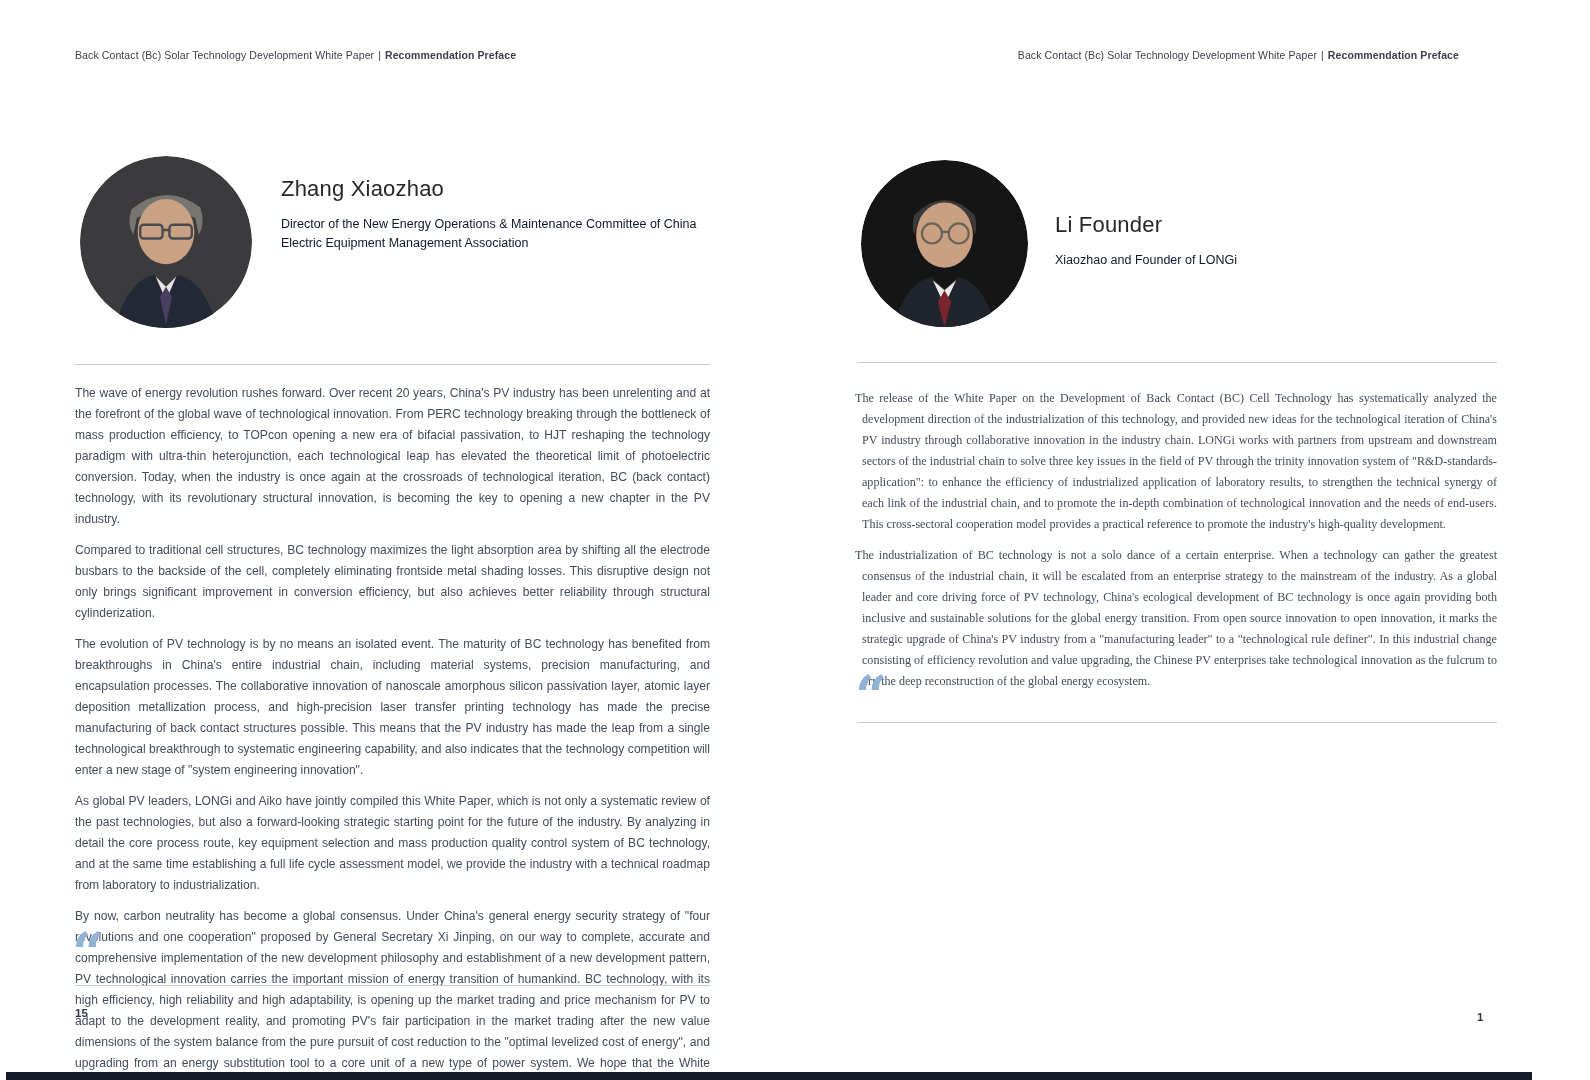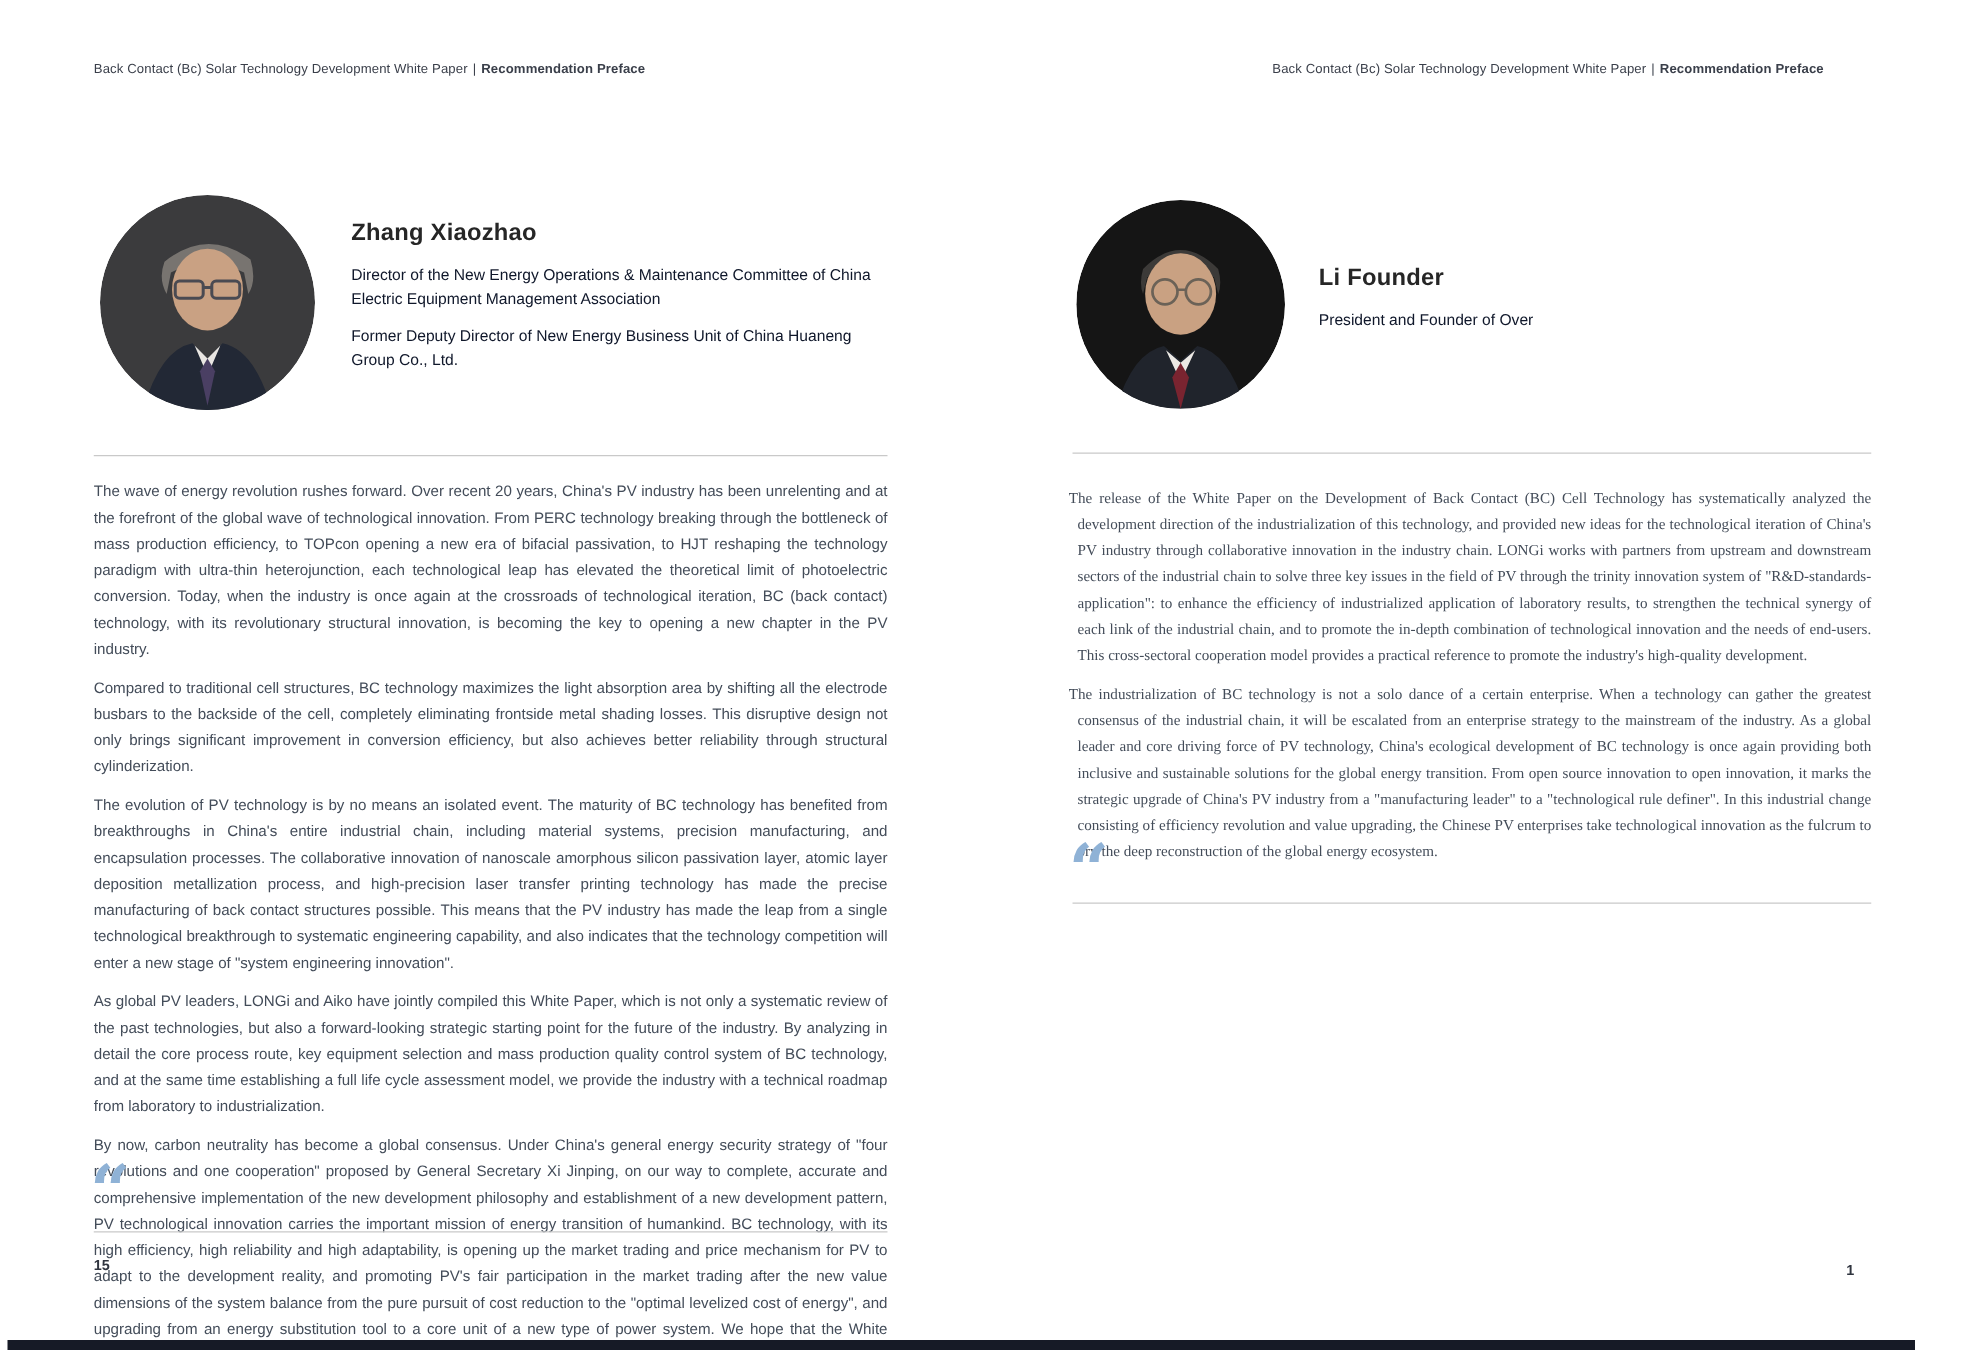--- a/index.html
+++ b/index.html
@@ -14,21 +14,21 @@
   .rh-right{right:93px;}
 
   .portrait{position:absolute;border-radius:50%;overflow:hidden;}
   .portrait svg{display:block;width:100%;height:100%;}
   .portrait-left{left:80px;top:156px;width:172px;height:172px;}
   .portrait-right{left:861px;top:160px;width:167px;height:167px;}
 
   .namecard{position:absolute;width:422px;}
   .nc-left{left:281px;top:176px;}
   .nc-right{left:1055px;top:212px;}
-  .person-name{font-size:19px;font-weight:700;color:#262626;margin:0 0 13px 0;letter-spacing:.2px;}
+  .person-name{font-size:22px;font-weight:400;color:#262626;margin:0 0 13px 0;letter-spacing:.2px;}
   .person-role{font-size:12.5px;line-height:19px;color:#0f172a;margin:0 0 11px 0;}
 
   .rule{position:absolute;height:1px;background:#c9c9c9;}
   .rule-left-top{left:75px;top:364px;width:635px;}
   .rule-right-top{left:858px;top:362px;width:639px;}
   .rule-left-bottom{left:75px;top:985px;width:635px;}
   .rule-right-bottom{left:858px;top:722px;width:639px;}
 
   .body-col{position:absolute;font-size:12.1px;line-height:21px;text-align:justify;color:#434c59;}
   .body-left{left:75px;top:383px;width:635px;}
@@ -70,42 +70,41 @@
       </g>
       <path d="M20 100 q8 -28 23 -31 l7 7 7 -7 q15 3 23 31z" fill="#222835"></path>
       <path d="M44 70 l6 6 6 -6 -6 14z" fill="#e9e6e2"></path>
       <path d="M50 76 l-3.5 6 3.5 16 3.5 -16z" fill="#4a3f63"></path>
     </svg>
   </div>
 
   <div class="namecard nc-left">
     <div class="person-name">Zhang Xiaozhao</div>
     <p class="person-role">Director of the New Energy Operations &amp; Maintenance Committee of China Electric Equipment Management Association</p>
-    <p class="person-role">Former Deputy Director of New Energy Business Unit of China Huaneng Group Co., Ltd.</p>
   </div>
 
   <div class="portrait portrait-right">
     <svg viewBox="0 0 100 100">
       <circle cx="50" cy="50" r="50" fill="#151515"></circle>
       <path d="M32 33 q18 -18 36 0 q2 7 0 12 l-2 -8 q-16 -9 -32 0 l-2 8 q-2 -5 0 -12z" fill="#3c3a38"></path>
       <ellipse cx="50" cy="45" rx="17" ry="19.5" fill="#c9a182"></ellipse>
       <g stroke="#6b6257" stroke-width="1.3" fill="none">
         <circle cx="42.5" cy="44" r="6"></circle>
         <circle cx="58.5" cy="44" r="6"></circle>
         <line x1="48.5" y1="43" x2="52.5" y2="43"></line>
       </g>
       <path d="M19 100 q8 -27 23 -30 l8 7 8 -7 q15 3 23 30z" fill="#20242c"></path>
       <path d="M43 72 l7 6 7 -6 -7 15z" fill="#ece9e4"></path>
       <path d="M50 78 l-4 7 4 15 4 -15z" fill="#7a2430"></path>
     </svg>
   </div>
 
   <div class="namecard nc-right">
     <div class="person-name">Li Founder</div>
-    <p class="person-role">President and Founder of Over</p>
+    <p class="person-role">Xiaozhao and Founder of LONGi</p>
   </div>
 
   <div class="rule rule-left-top"></div>
   <div class="rule rule-right-top"></div>
 
   <div class="body-col body-left">
     <p>The wave of energy revolution rushes forward. Over recent 20 years, China's PV industry has been unrelenting and at the forefront of the global wave of technological innovation. From PERC technology breaking through the bottleneck of mass production efficiency, to TOPcon opening a new era of bifacial passivation, to HJT reshaping the technology paradigm with ultra-thin heterojunction, each technological leap has elevated the theoretical limit of photoelectric conversion. Today, when the industry is once again at the crossroads of technological iteration, BC (back contact) technology, with its revolutionary structural innovation, is becoming the key to opening a new chapter in the PV industry.</p>
     <p>Compared to traditional cell structures, BC technology maximizes the light absorption area by shifting all the electrode busbars to the backside of the cell, completely eliminating frontside metal shading losses. This disruptive design not only brings significant improvement in conversion efficiency, but also achieves better reliability through structural cylinderization.</p>
     <p>The evolution of PV technology is by no means an isolated event. The maturity of BC technology has benefited from breakthroughs in China's entire industrial chain, including material systems, precision manufacturing, and encapsulation processes. The collaborative innovation of nanoscale amorphous silicon passivation layer, atomic layer deposition metallization process, and high-precision laser transfer printing technology has made the precise manufacturing of back contact structures possible. This means that the PV industry has made the leap from a single technological breakthrough to systematic engineering capability, and also indicates that the technology competition will enter a new stage of "system engineering innovation".</p>
     <p>As global PV leaders, LONGi and Aiko have jointly compiled this White Paper, which is not only a systematic review of the past technologies, but also a forward-looking strategic starting point for the future of the industry. By analyzing in detail the core process route, key equipment selection and mass production quality control system of BC technology, and at the same time establishing a full life cycle assessment model, we provide the industry with a technical roadmap from laboratory to industrialization.</p>

